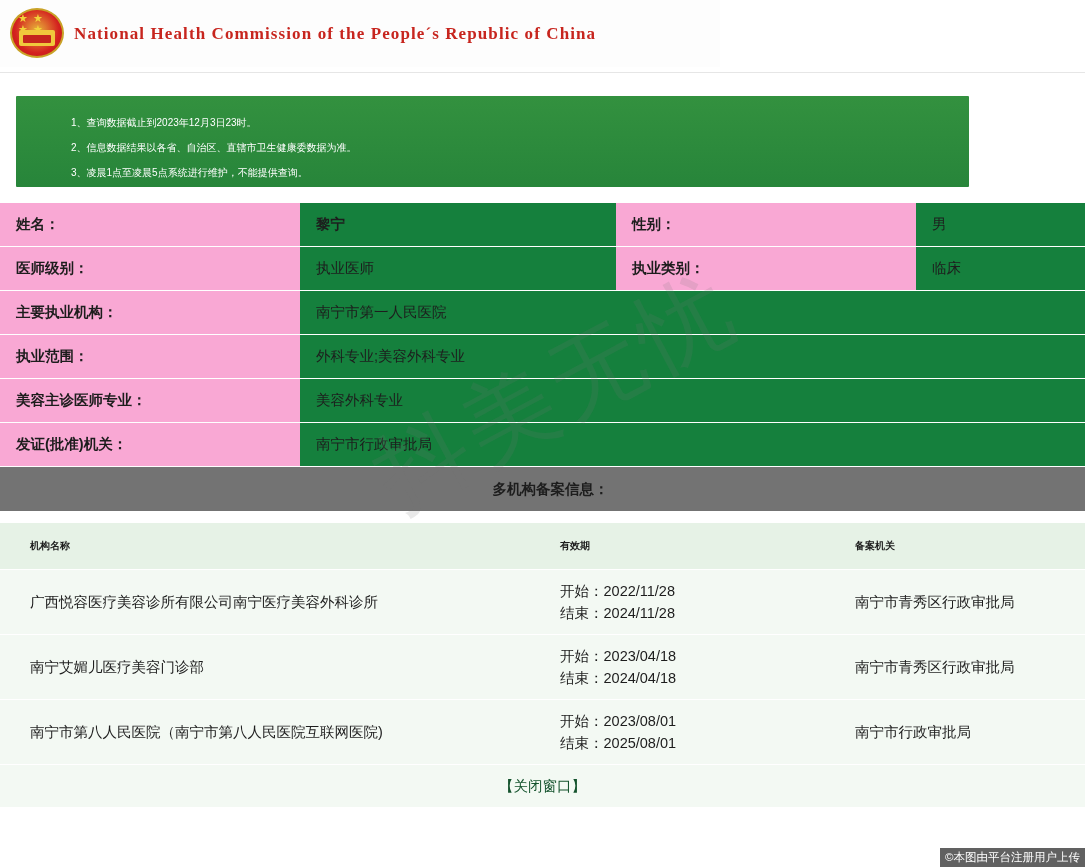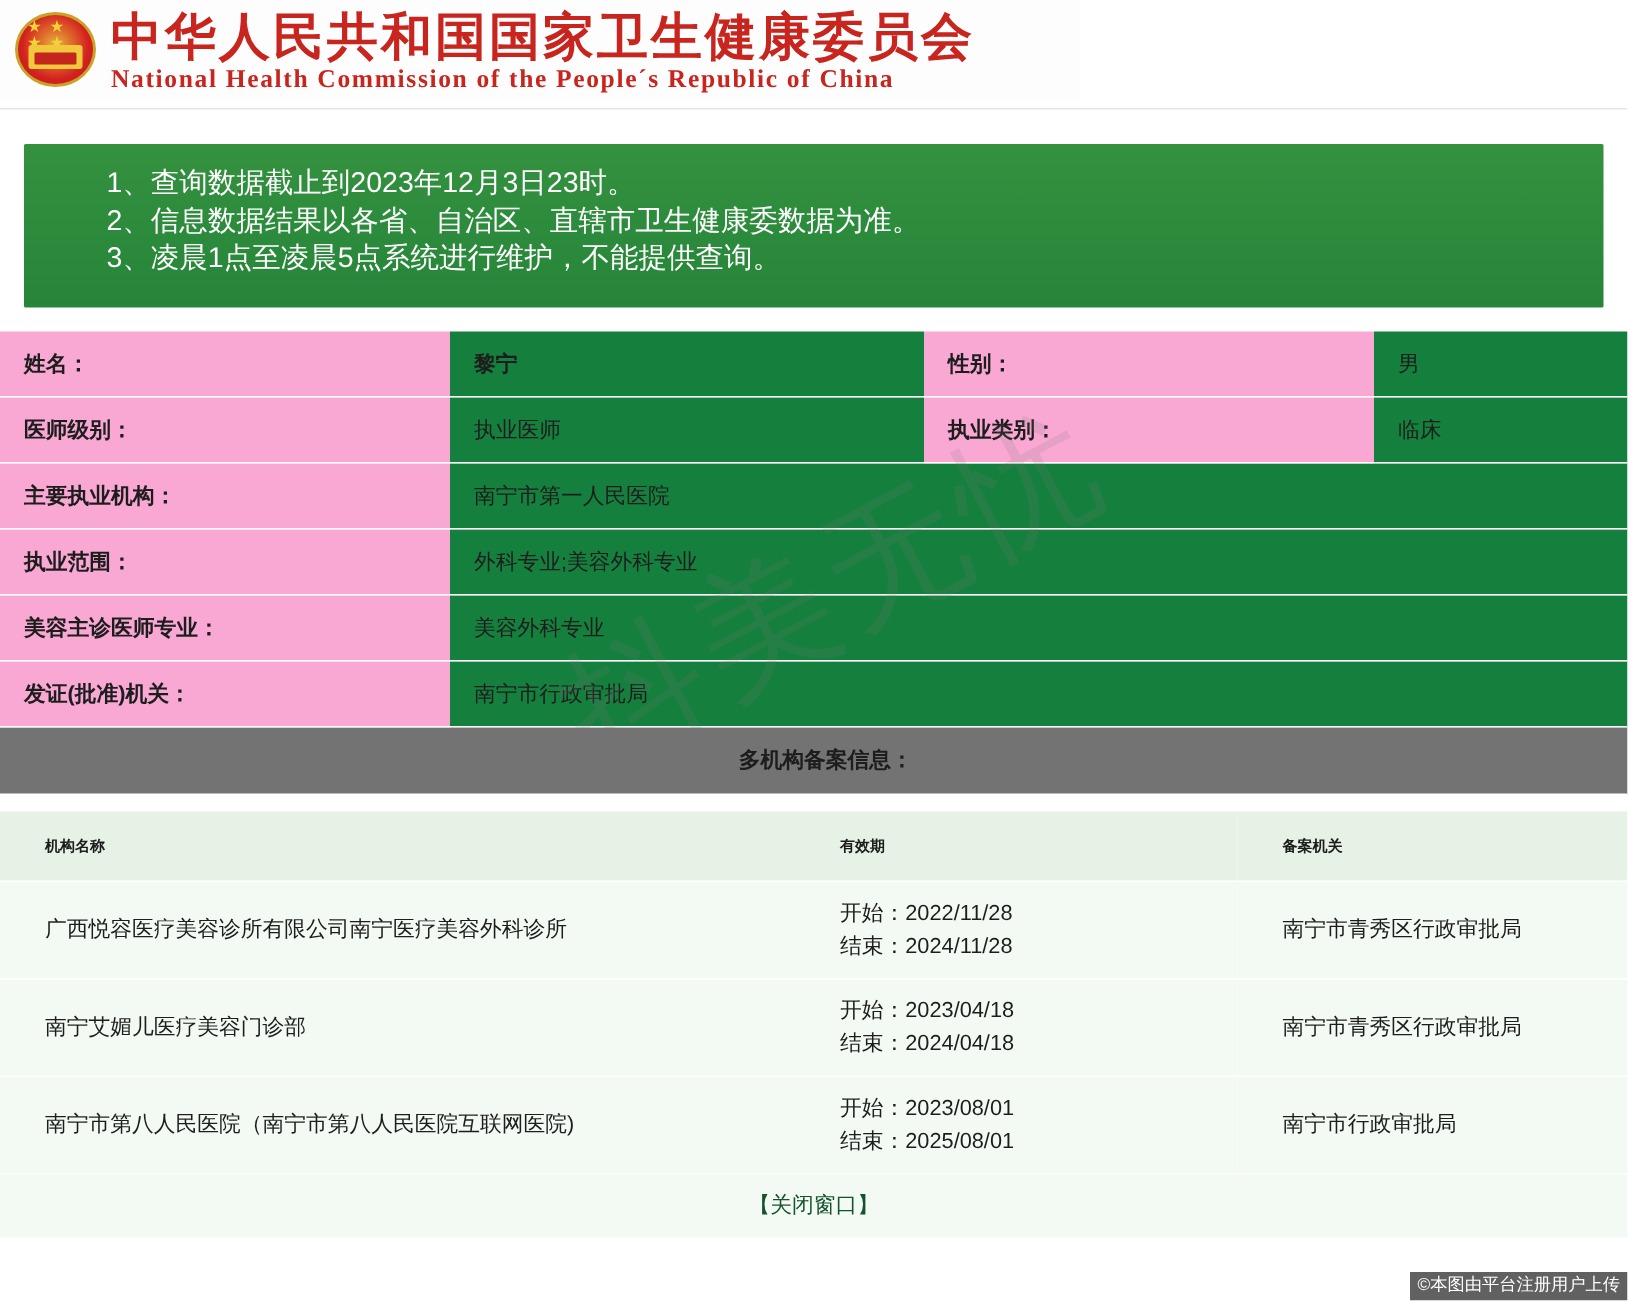--- a/index.html
+++ b/index.html
@@ -101,28 +101,28 @@
     font-family: "Liberation Serif", serif;
     font-weight: bold;
     font-size: 17px;
     line-height: 15px;
     color: #c7251e;
     letter-spacing: 1.1px;
     white-space: nowrap;
   }
   .notice {
     margin: 23px 16px 0 16px;
-    width: 1053px;
+    width: 953px;
     box-sizing: border-box;
     background: #2b8a3e;
     background: linear-gradient(#33913f, #27853a);
     color: #ffffff;
-    padding: 14px 16px 20px 55px;
+    padding: 14px 16px 2px 55px;
     line-height: 25px;
-    font-size: 19px;
+    font-size: 10px;
     border-radius: 1px;
   }
   .notice div {
     white-space: nowrap;
   }
   .info-table {
     margin-top: 16px;
     width: 1085px;
     border-collapse: collapse;
     table-layout: fixed;
@@ -224,21 +224,20 @@
 <body>
 
 <div class="header">
   <div class="header-banner">
     <div class="emblem">
       <div class="circle"></div>
       <div class="stars">★ ★ ★ ★ ★</div>
       <div class="gate"></div>
     </div>
     <div class="title-block">
-      <div class="title-cn">中华人民共和国国家卫生健康委员会</div>
       <div class="title-en">National Health Commission of the People´s Republic of China</div>
     </div>
   </div>
 </div>
 
 <div class="notice">
   <div>1、查询数据截止到2023年12月3日23时。</div>
   <div>2、信息数据结果以各省、自治区、直辖市卫生健康委数据为准。</div>
   <div>3、凌晨1点至凌晨5点系统进行维护，不能提供查询。</div>
 </div>

